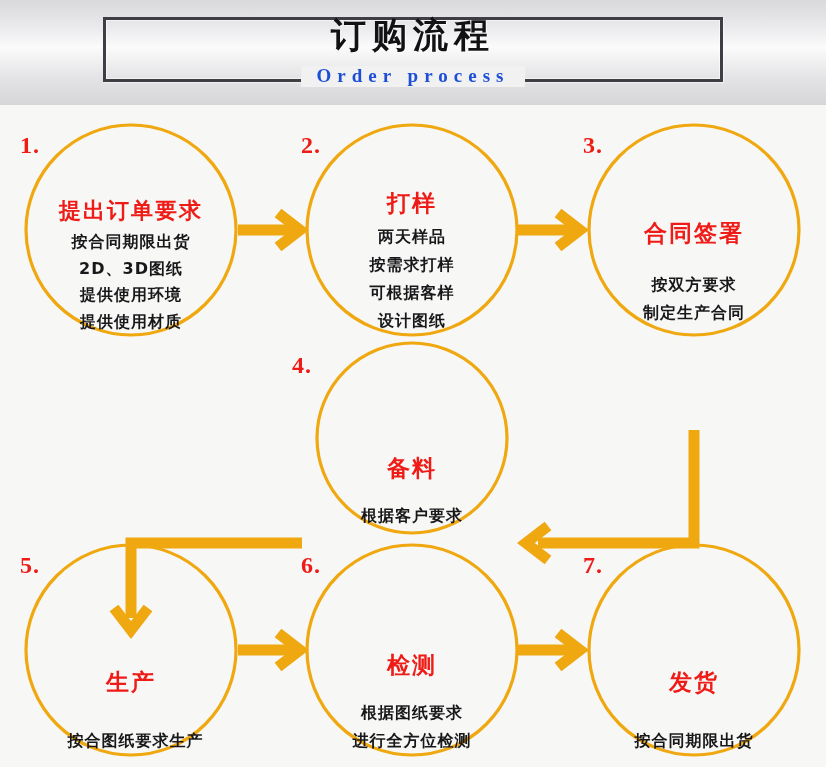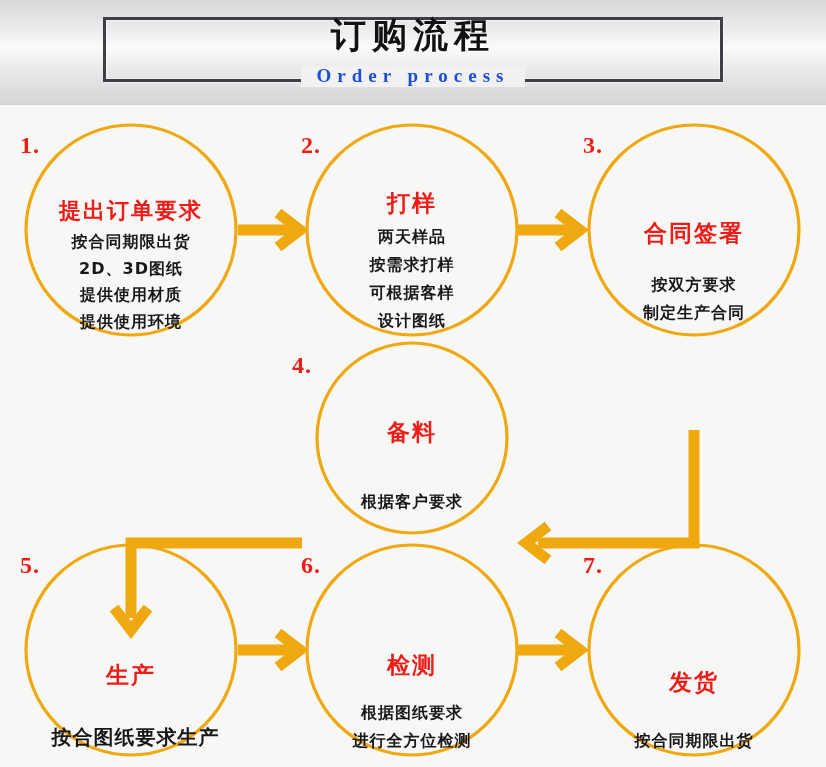--- a/index.html
+++ b/index.html
@@ -196,22 +196,22 @@
       <circle cx="412" cy="545" r="105" fill="none" stroke="#F0A811" stroke-width="3.2"></circle>
       <circle cx="694" cy="545" r="105" fill="none" stroke="#F0A811" stroke-width="3.2"></circle>
     </svg>
 
     <div class="step-num" style="left:20px; top:28px;">1.</div>
     <div class="node" style="left:26px; top:20px; width:210px; height:210px; padding-top:22px;">
       <div class="node-title" style="font-size:22px;">提出订单要求</div>
       <div class="node-lines" style="font-size:16px; line-height:1.65; margin-top:7px;">
         <div>按合同期限出货</div>
         <div>2D、3D图纸</div>
+        <div>提供使用环境</div>
         <div>提供使用材质</div>
-        <div>提供使用环境</div>
       </div>
     </div>
 
     <div class="step-num" style="left:301px; top:28px;">2.</div>
     <div class="node" style="left:307px; top:20px; width:210px; height:210px; padding-top:22px;">
       <div class="node-title" style="font-size:23px;">打样</div>
       <div class="node-lines" style="font-size:16px; line-height:1.75; margin-top:8px;">
         <div>两天样品</div>
         <div>按需求打样</div>
         <div>可根据客样</div>
@@ -222,31 +222,31 @@
     <div class="step-num" style="left:583px; top:28px;">3.</div>
     <div class="node" style="left:589px; top:12px; width:210px; height:210px; padding-top:26px;">
       <div class="node-title" style="font-size:23px;">合同签署</div>
       <div class="node-lines" style="font-size:16px; line-height:1.75; margin-top:26px;">
         <div>按双方要求</div>
         <div>制定生产合同</div>
       </div>
     </div>
 
     <div class="step-num" style="left:292px; top:248px;">4.</div>
-    <div class="node" style="left:317px; top:222px; width:190px; height:190px; padding-top:24px;gap:22px;">
+    <div class="node" style="left:317px; top:236px; width:190px; height:190px; padding-top:24px;">
       <div class="node-title" style="font-size:23px;">备料</div>
       <div class="node-lines" style="font-size:16px; line-height:1.8; margin-top:22px;">
         <div>根据客户要求</div>
       </div>
     </div>
 
     <div class="step-num" style="left:20px; top:448px;">5.</div>
     <div class="node" style="left:26px; top:440px; width:210px; height:210px; padding-top:28px;">
       <div class="node-title" style="font-size:23px;">生产</div>
-      <div class="node-lines" style="font-size:20px; line-height:1.75; margin-top:33px;margin-left:9px;">
+      <div class="node-lines" style="font-size:16px; line-height:1.75; margin-top:33px;margin-left:9px;">
         <div>按合图纸要求生产</div>
       </div>
     </div>
 
     <div class="step-num" style="left:301px; top:448px;">6.</div>
     <div class="node" style="left:307px; top:440px; width:210px; height:210px; padding-top:26px;">
       <div class="node-title" style="font-size:23px;">检测</div>
       <div class="node-lines" style="font-size:16px; line-height:1.75; margin-top:22px;">
         <div>根据图纸要求</div>
         <div>进行全方位检测</div>

